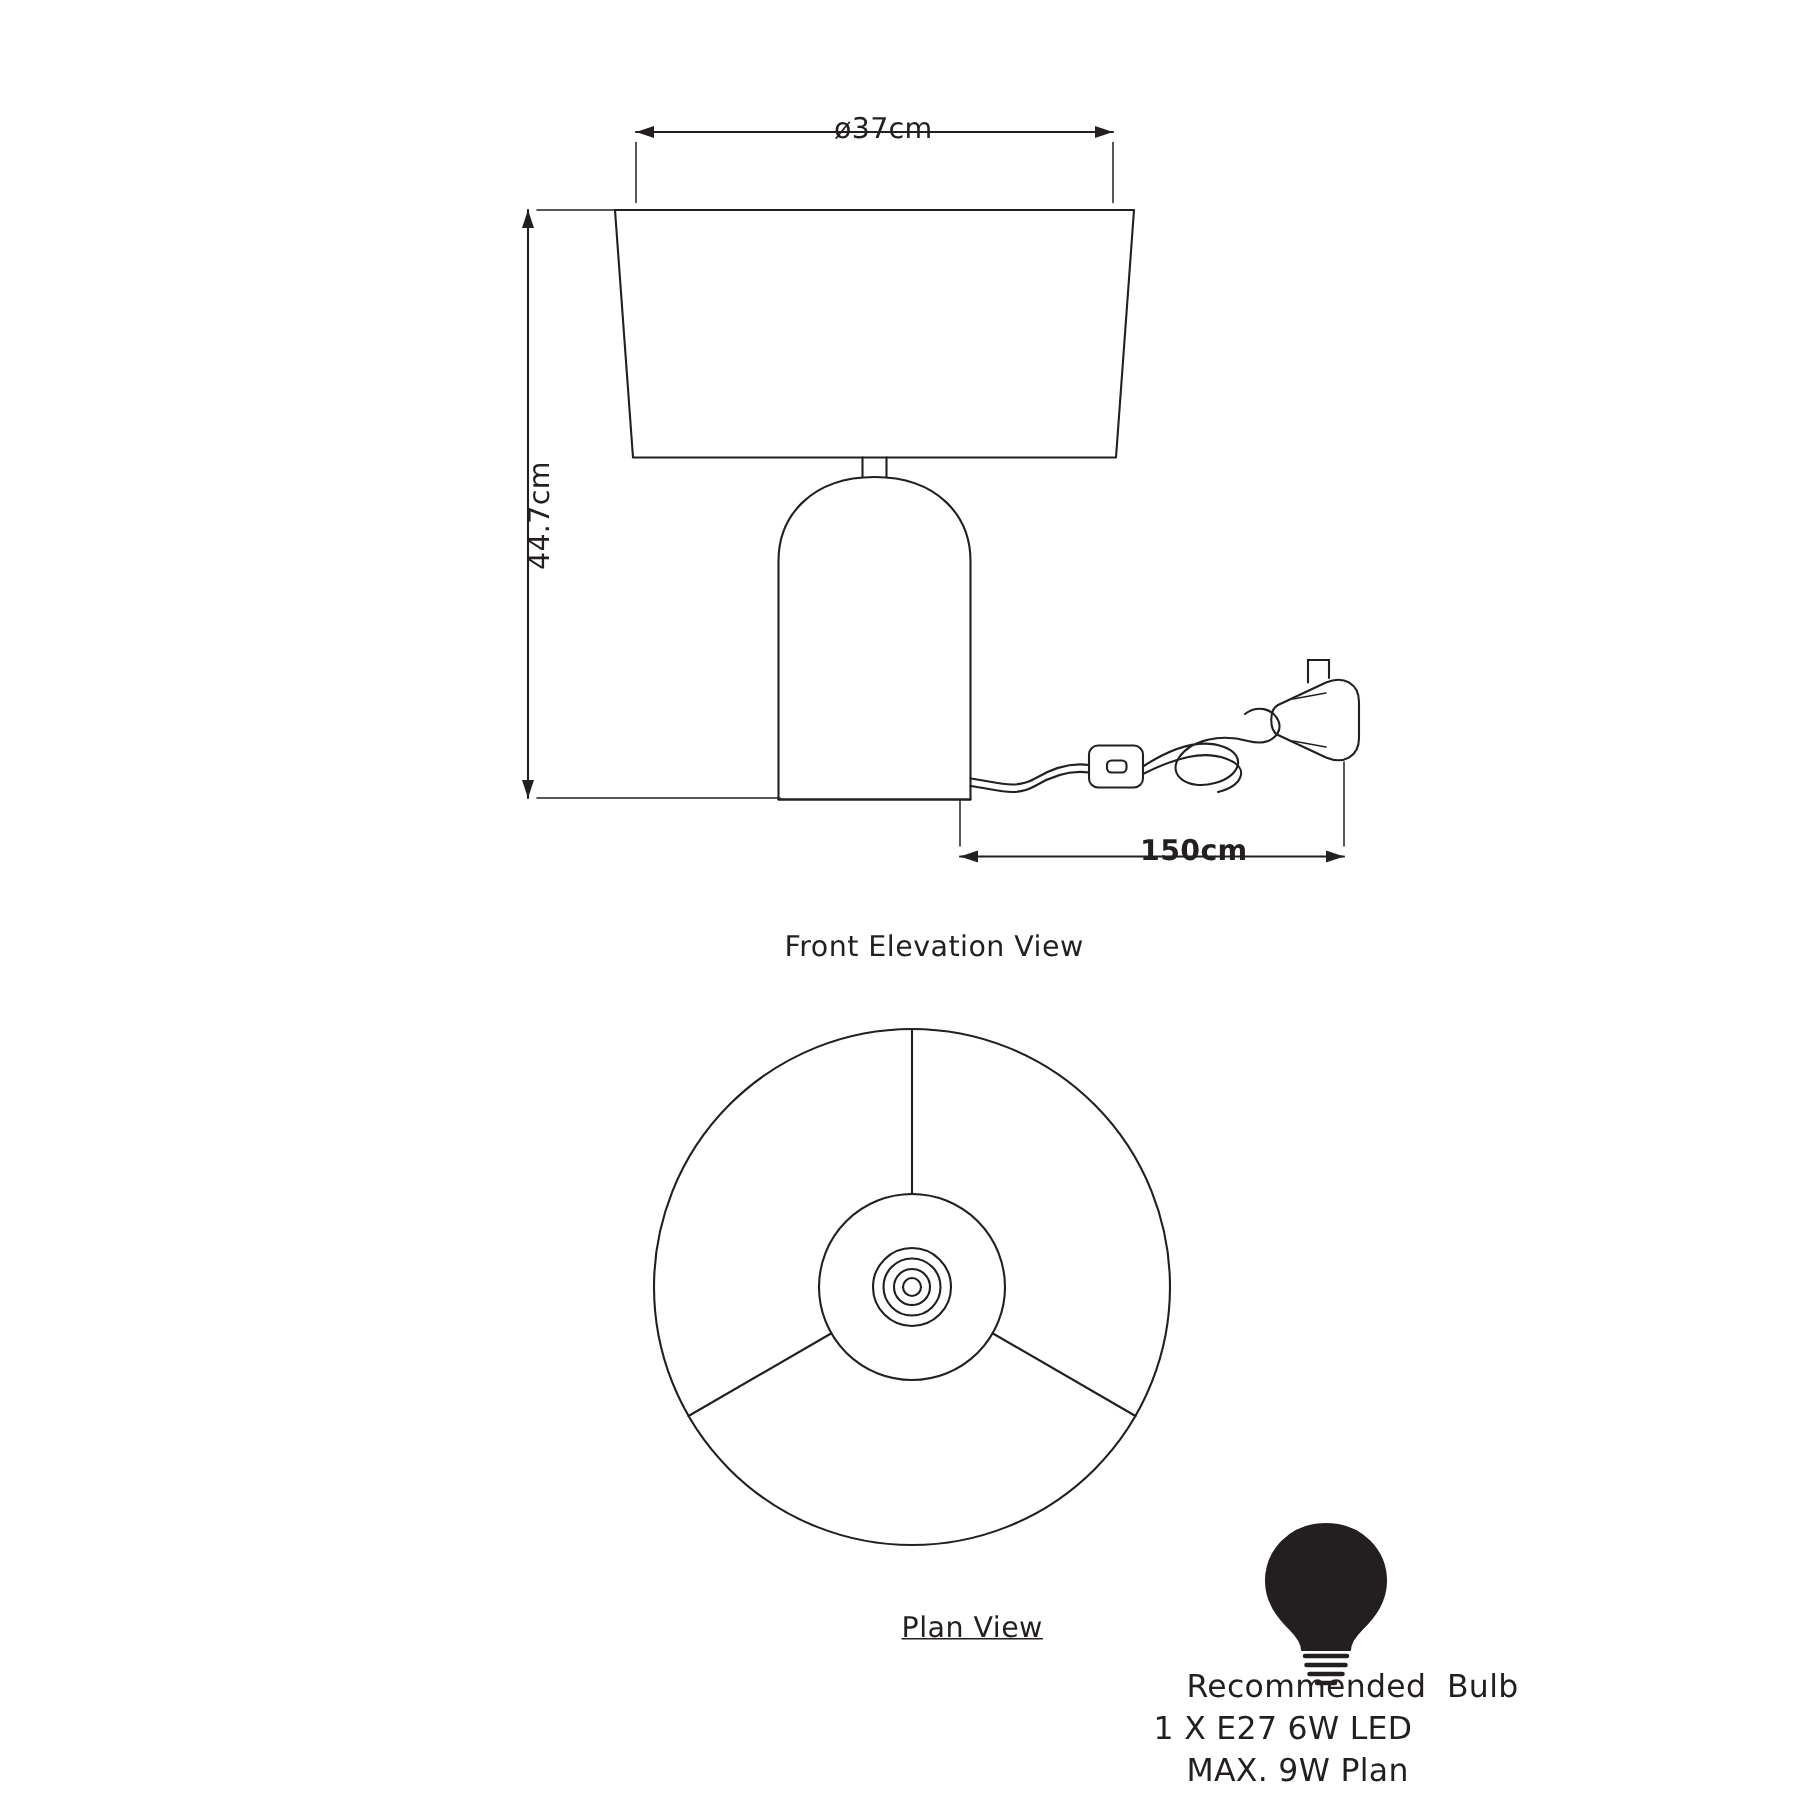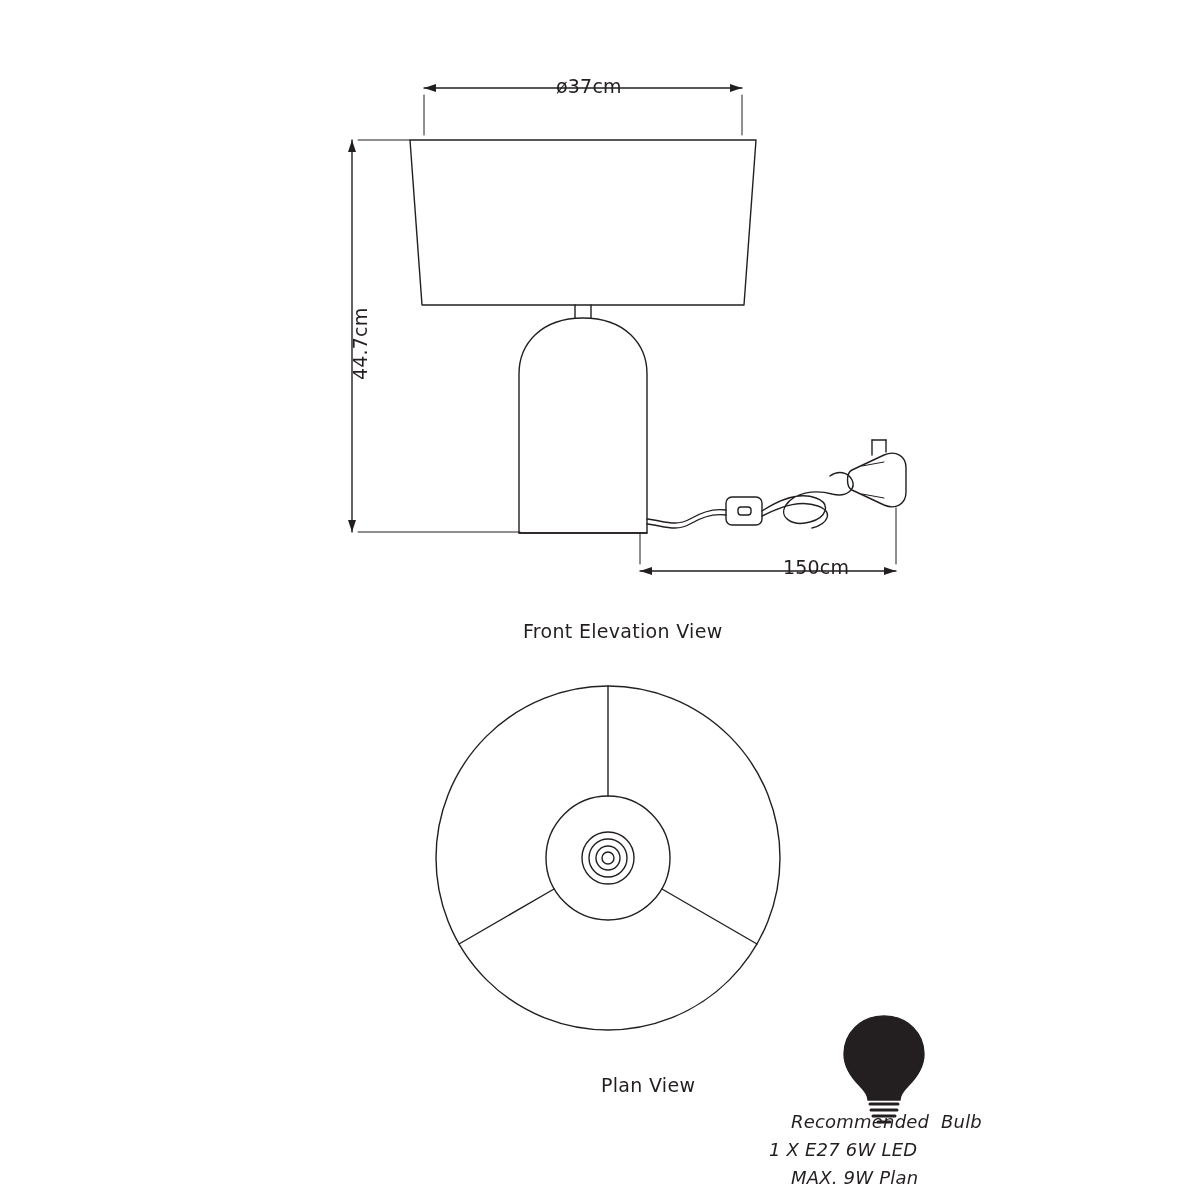--- a/index.html
+++ b/index.html
@@ -39,23 +39,22 @@
   .dim-label {
     font-size: 19px;
     letter-spacing: 0.2px;
   }
   .view-caption {
     font-size: 19px;
     letter-spacing: 0.3px;
     text-align: right;
   }
   .bulb-note {
-    font-size: 18px;
+    font-size: 21px;
     letter-spacing: 0.2px;
-    font-style: italic;
   }
   .rot {
     transform: rotate(-90deg);
     transform-origin: left top;
   }
 </style>
 </head>
 <body>
 
 <div class="stage">
@@ -152,23 +151,23 @@
         <line x1="878" y1="1122" x2="890" y2="1122" stroke-width="3"></line>
       </g>
 
     </g>
   </svg>
 
   <div class="lbl dim-label" style="left:556px; top:74px;">ø37cm</div>
 
   <div class="lbl dim-label rot" style="left:348px; top:380px;">44.7cm</div>
 
-  <div class="lbl dim-label" style="left:783px; top:555px;">150cm</div>
+  <div class="lbl dim-label" style="left:760px; top:555px;font-weight:bold;">150cm</div>
 
   <div class="lbl view-caption" style="left:523px; top:619px;">Front Elevation View</div>
 
-  <div class="lbl view-caption" style="left:601px; top:1073px;">Plan View</div>
+  <div class="lbl view-caption" style="left:601px; top:1073px;text-decoration:underline;">Plan View</div>
 
   <div class="lbl bulb-note" style="left:791px; top:1110px;">Recommended  Bulb</div>
   <div class="lbl bulb-note" style="left:769px; top:1138px;">1 X E27 6W LED</div>
   <div class="lbl bulb-note" style="left:791px; top:1166px;">MAX. 9W Plan</div>
 
 </div>
 
 </body></html>

